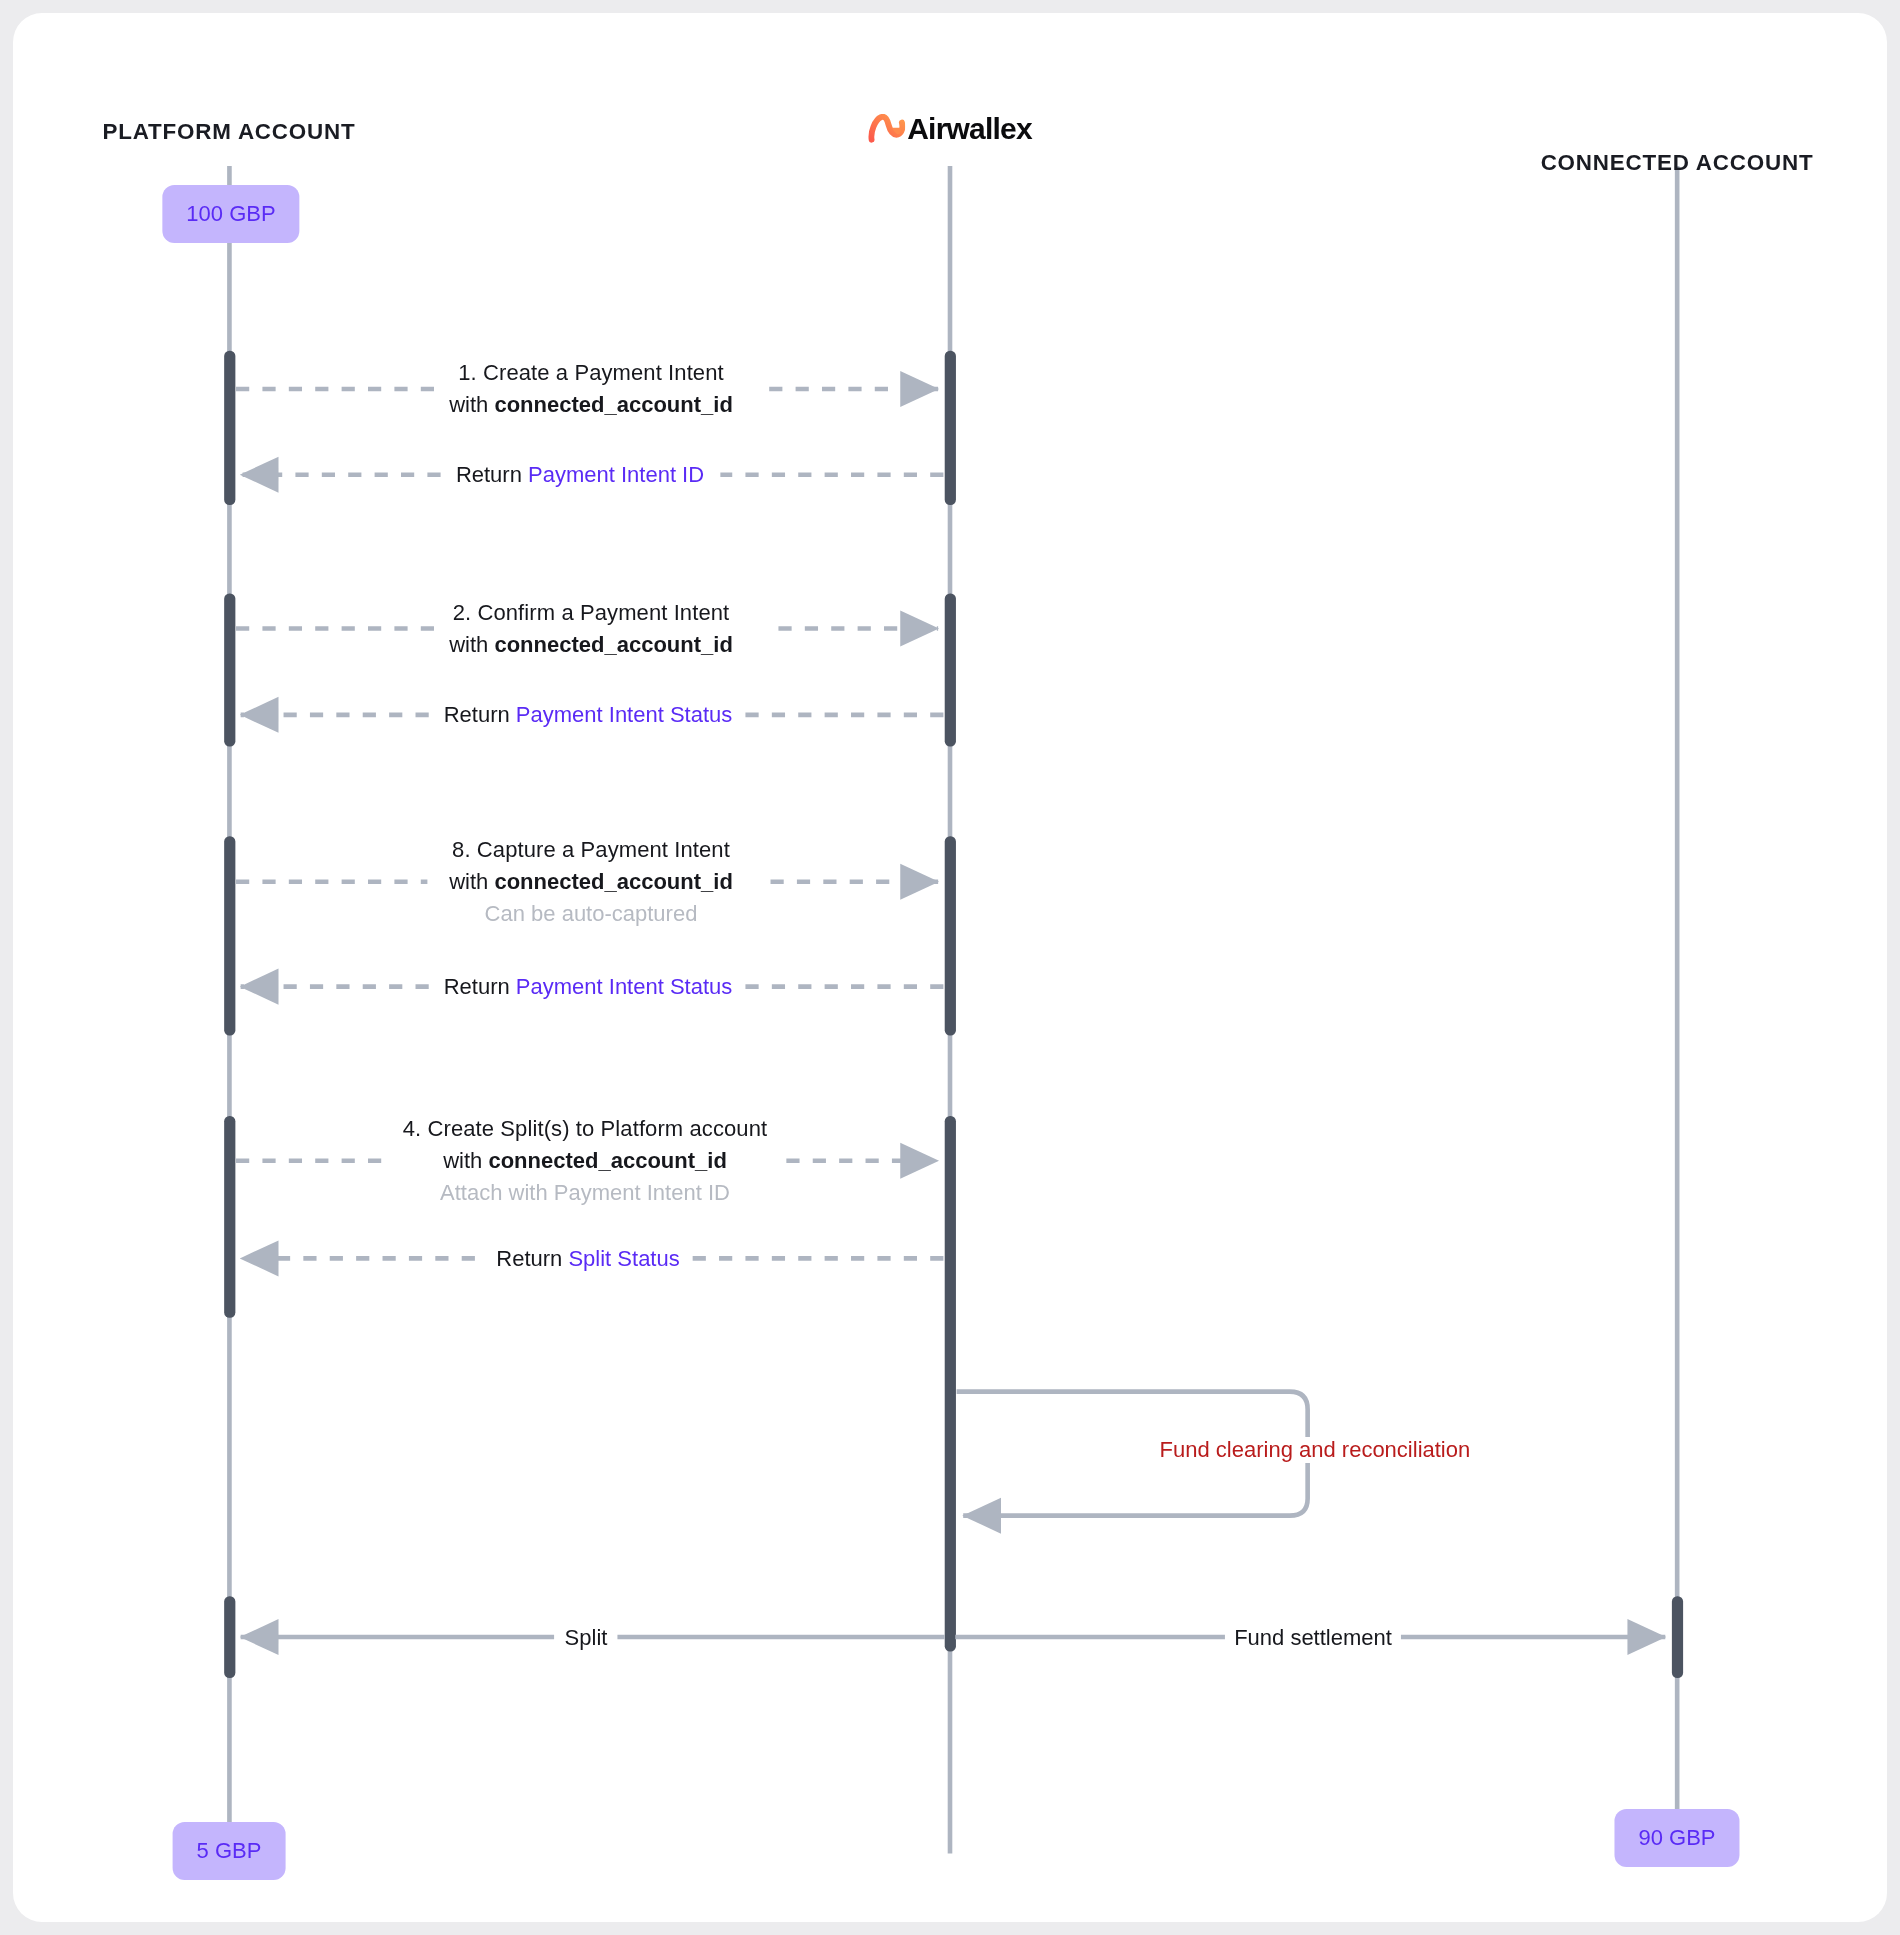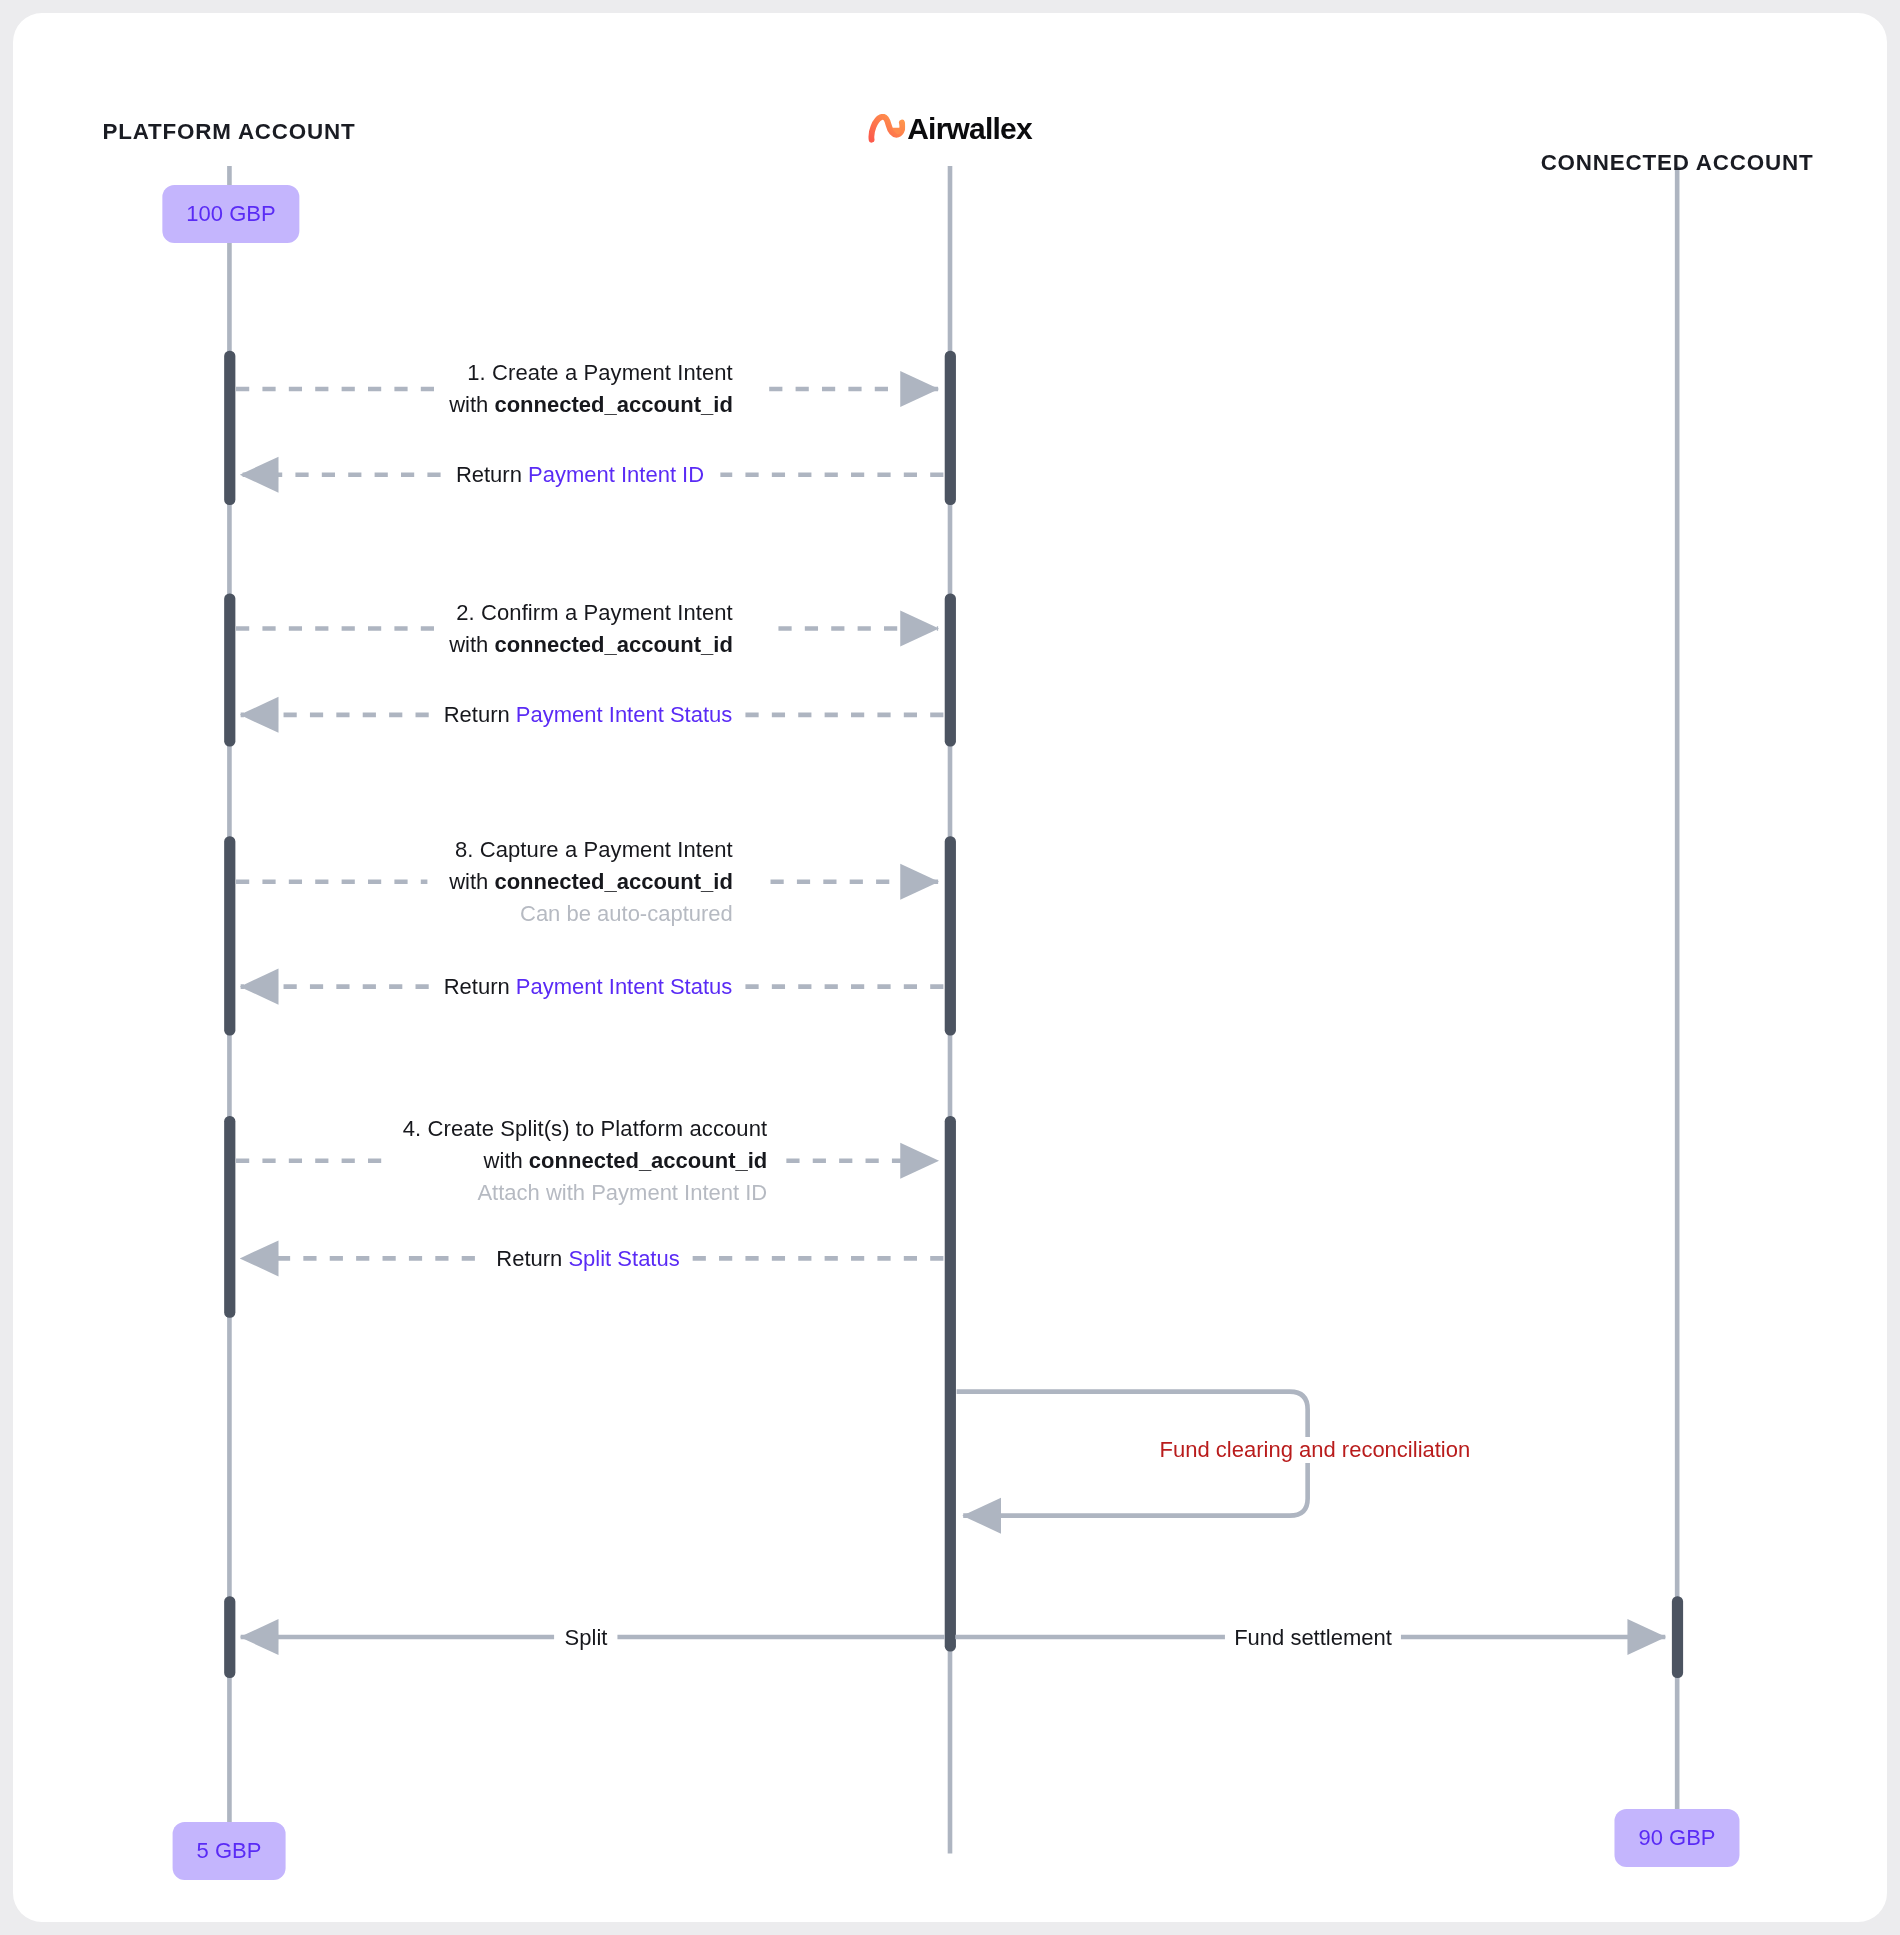--- a/index.html
+++ b/index.html
@@ -73,21 +73,21 @@
     padding: 16px 24px;
     white-space: nowrap;
     transform: translateX(-50%);
     text-align: center;
   }
 
   
   .msg {
     position: absolute;
     transform: translateX(-50%);
-    text-align: right;
+    text-align: center;
     white-space: nowrap;
     background: #FFFFFF;
     padding: 0 9.2px;
   }
   .msg-line {
     font-size: 22px;
     color: #17181D;
     line-height: 32px;
     white-space: nowrap;
   }

